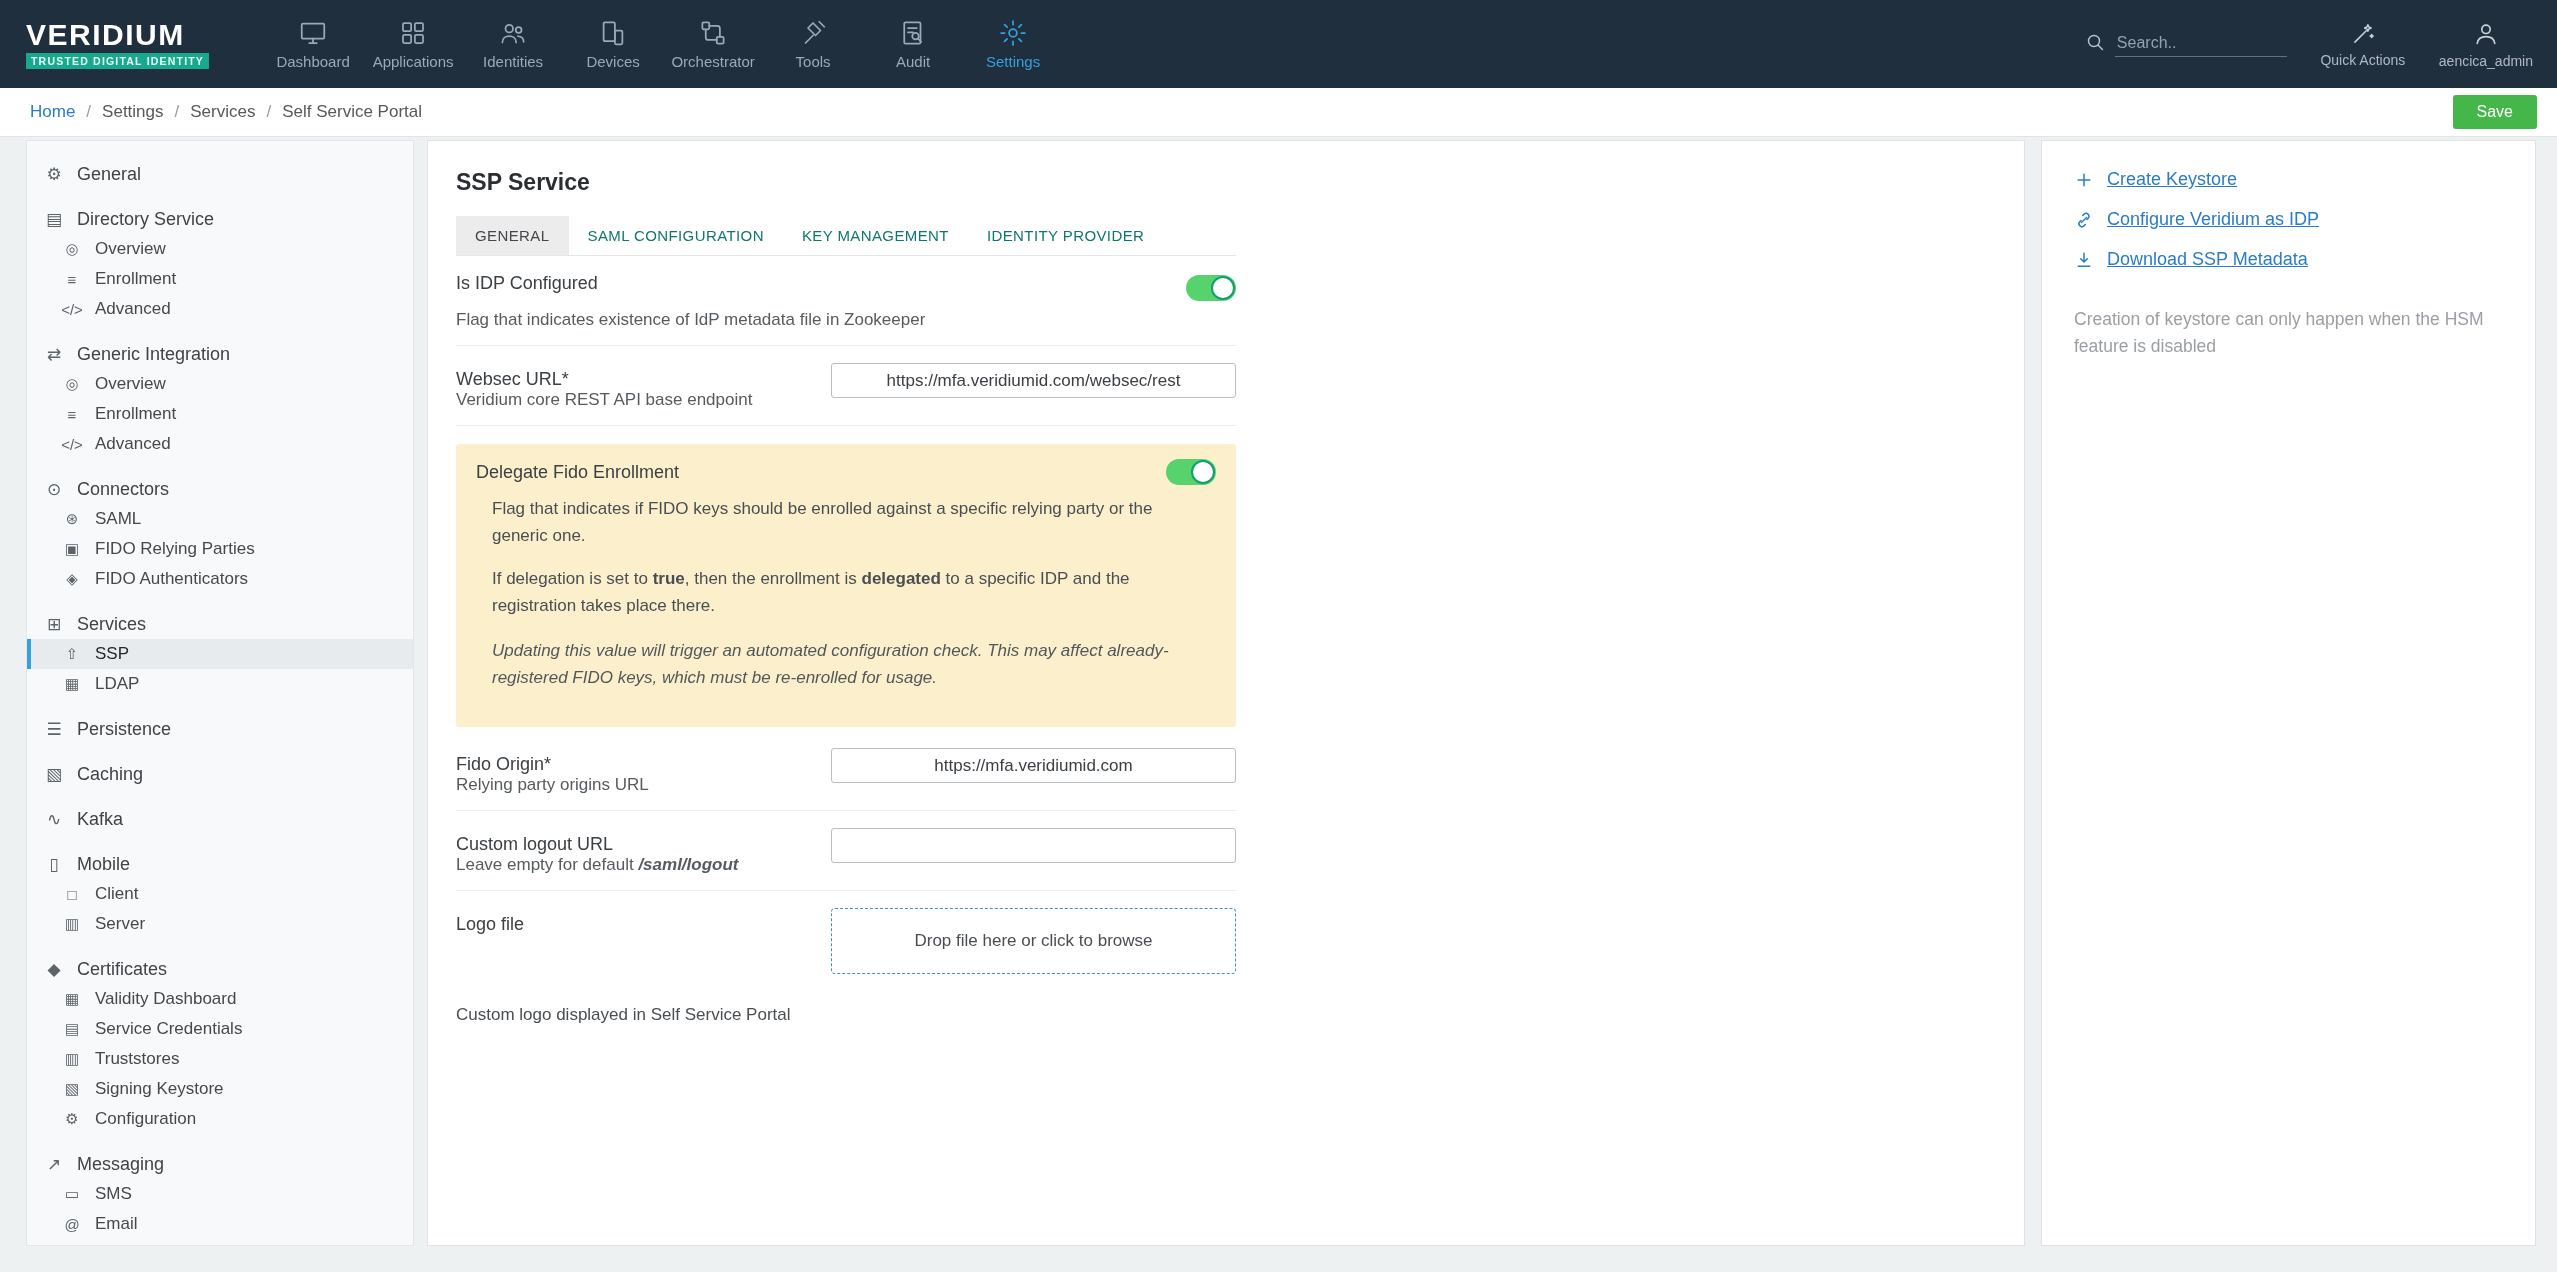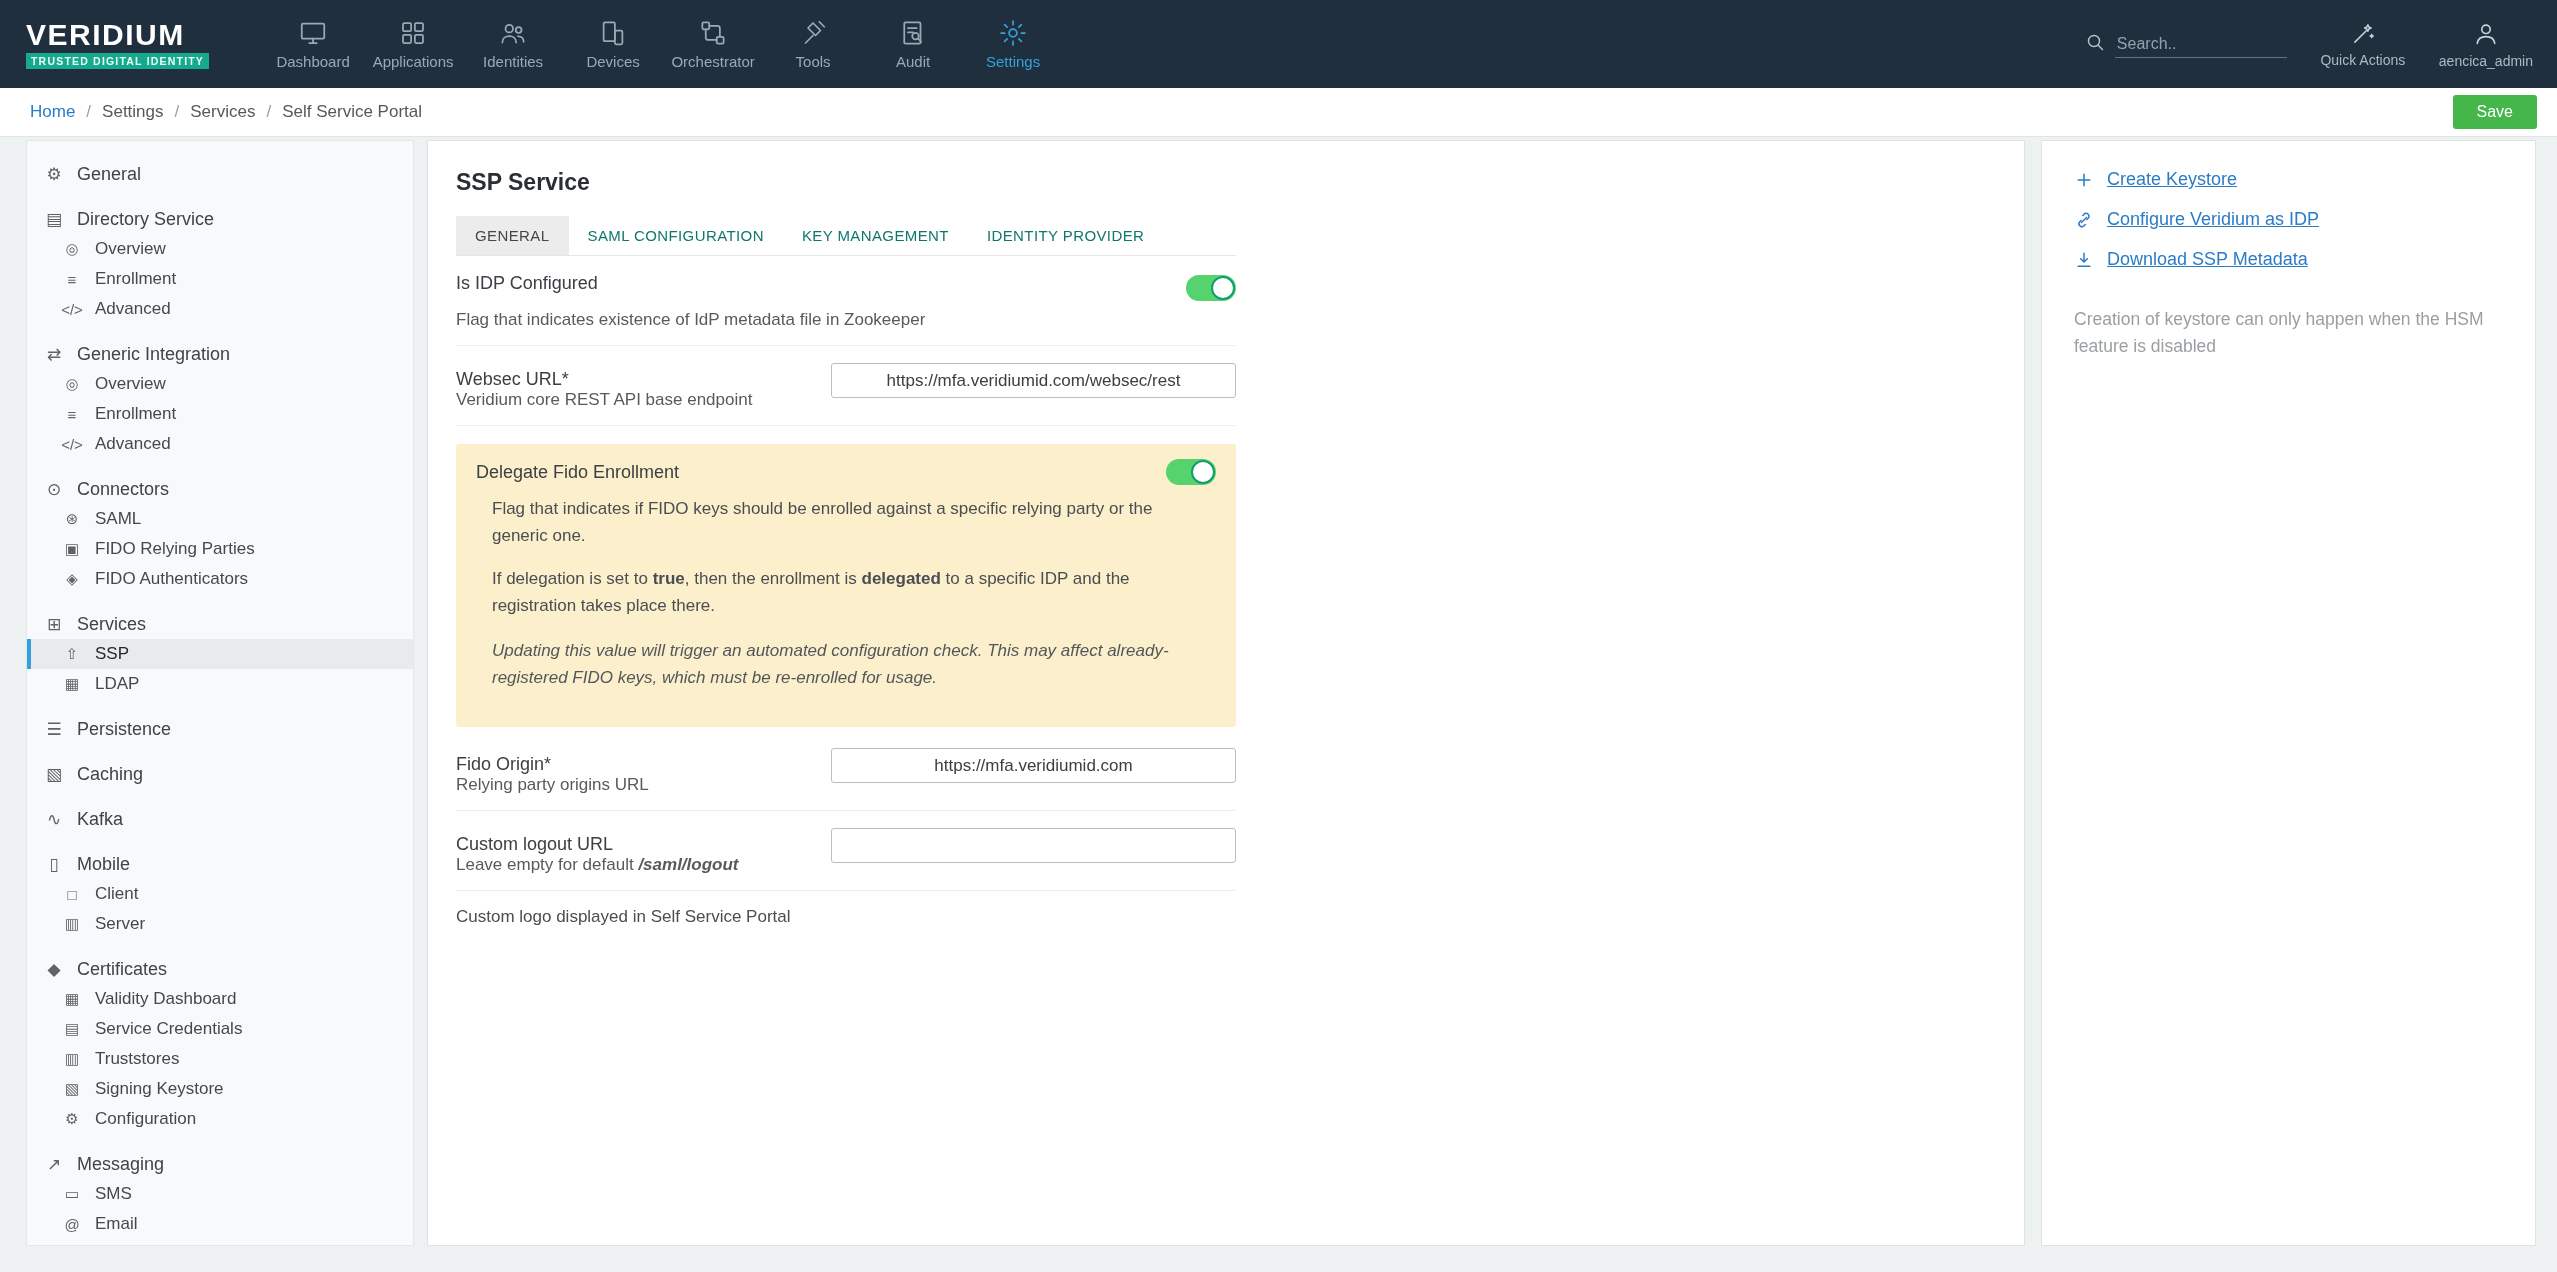--- a/index.html
+++ b/index.html
@@ -13,21 +13,21 @@
   .brand-name{color:#fff;font-size:30px;font-weight:bold;letter-spacing:1.5px;line-height:1}
   .brand-tag{margin-top:3px;background:#17a98e;color:#e9fff8;font-size:10.5px;letter-spacing:1.2px;
     padding:2px 5px;font-weight:bold;text-align:left}
   .nav-items{display:flex;align-items:stretch;height:100%}
   .nav-it{width:100px;display:flex;flex-direction:column;align-items:center;justify-content:center;
     gap:5px;color:#9aa9b5;cursor:pointer}
   .nav-it .icbox{width:30px;height:30px}
   .nav-lb{font-size:15px}
   .nav-it.active{color:#35a0dc}
   .nav-right{margin-left:auto;display:flex;align-items:center;gap:30px}
-  .searchbox{display:flex;align-items:center;gap:8px;color:#b9c4cd}
+  .searchbox{display:flex;align-items:flex-start;gap:8px;color:#b9c4cd}
   .searchbox .icbox{width:24px;height:24px;margin-bottom:4px}
   .searchbox input{background:transparent;border:none;border-bottom:1px solid #5f7182;color:#dfe6ea;
     font-size:16px;width:172px;padding:4px 2px;outline:none;font-family:inherit}
   .searchbox input::placeholder{color:#93a2ae}
   .nav-right .nav-it{width:auto;min-width:92px}
   .nav-right .nav-lb{font-size:14px;color:#aeb9c3}
 
   
   .crumbbar{height:49px;background:#fff;border-bottom:1px solid #e2e5e7;display:flex;
     align-items:center;padding:0 20px 0 30px}
@@ -415,20 +415,28 @@
       <div class="frow">
         <div>
           <div class="flabel">Custom logout URL</div>
           <div class="fdesc2"><span>Leave empty for default </span><span class="it">/saml/logout</span></div>
         </div>
         <div class="fctrl">
           <input class="txt" value="" style="">
         </div>
       </div>
 
+      <div class="frow noline">
+        <div class="flabel">Logo file</div>
+        <div class="fctrl">
+          <div class="drop" style="width:100%">
+            <span>Drop file here or click to browse</span>
+          </div>
+        </div>
+      </div>
       <div class="logo-note">Custom logo displayed in Self Service Portal</div>
 
     </div>
   </section>
 
   <section class="card right-card">
     <div class="rlink">
       <span class="icbox">
           <svg class="ic" viewBox="0 0 24 24" style="stroke-width:1.8">
             <path d="M12 5v14M5 12h14"></path>

